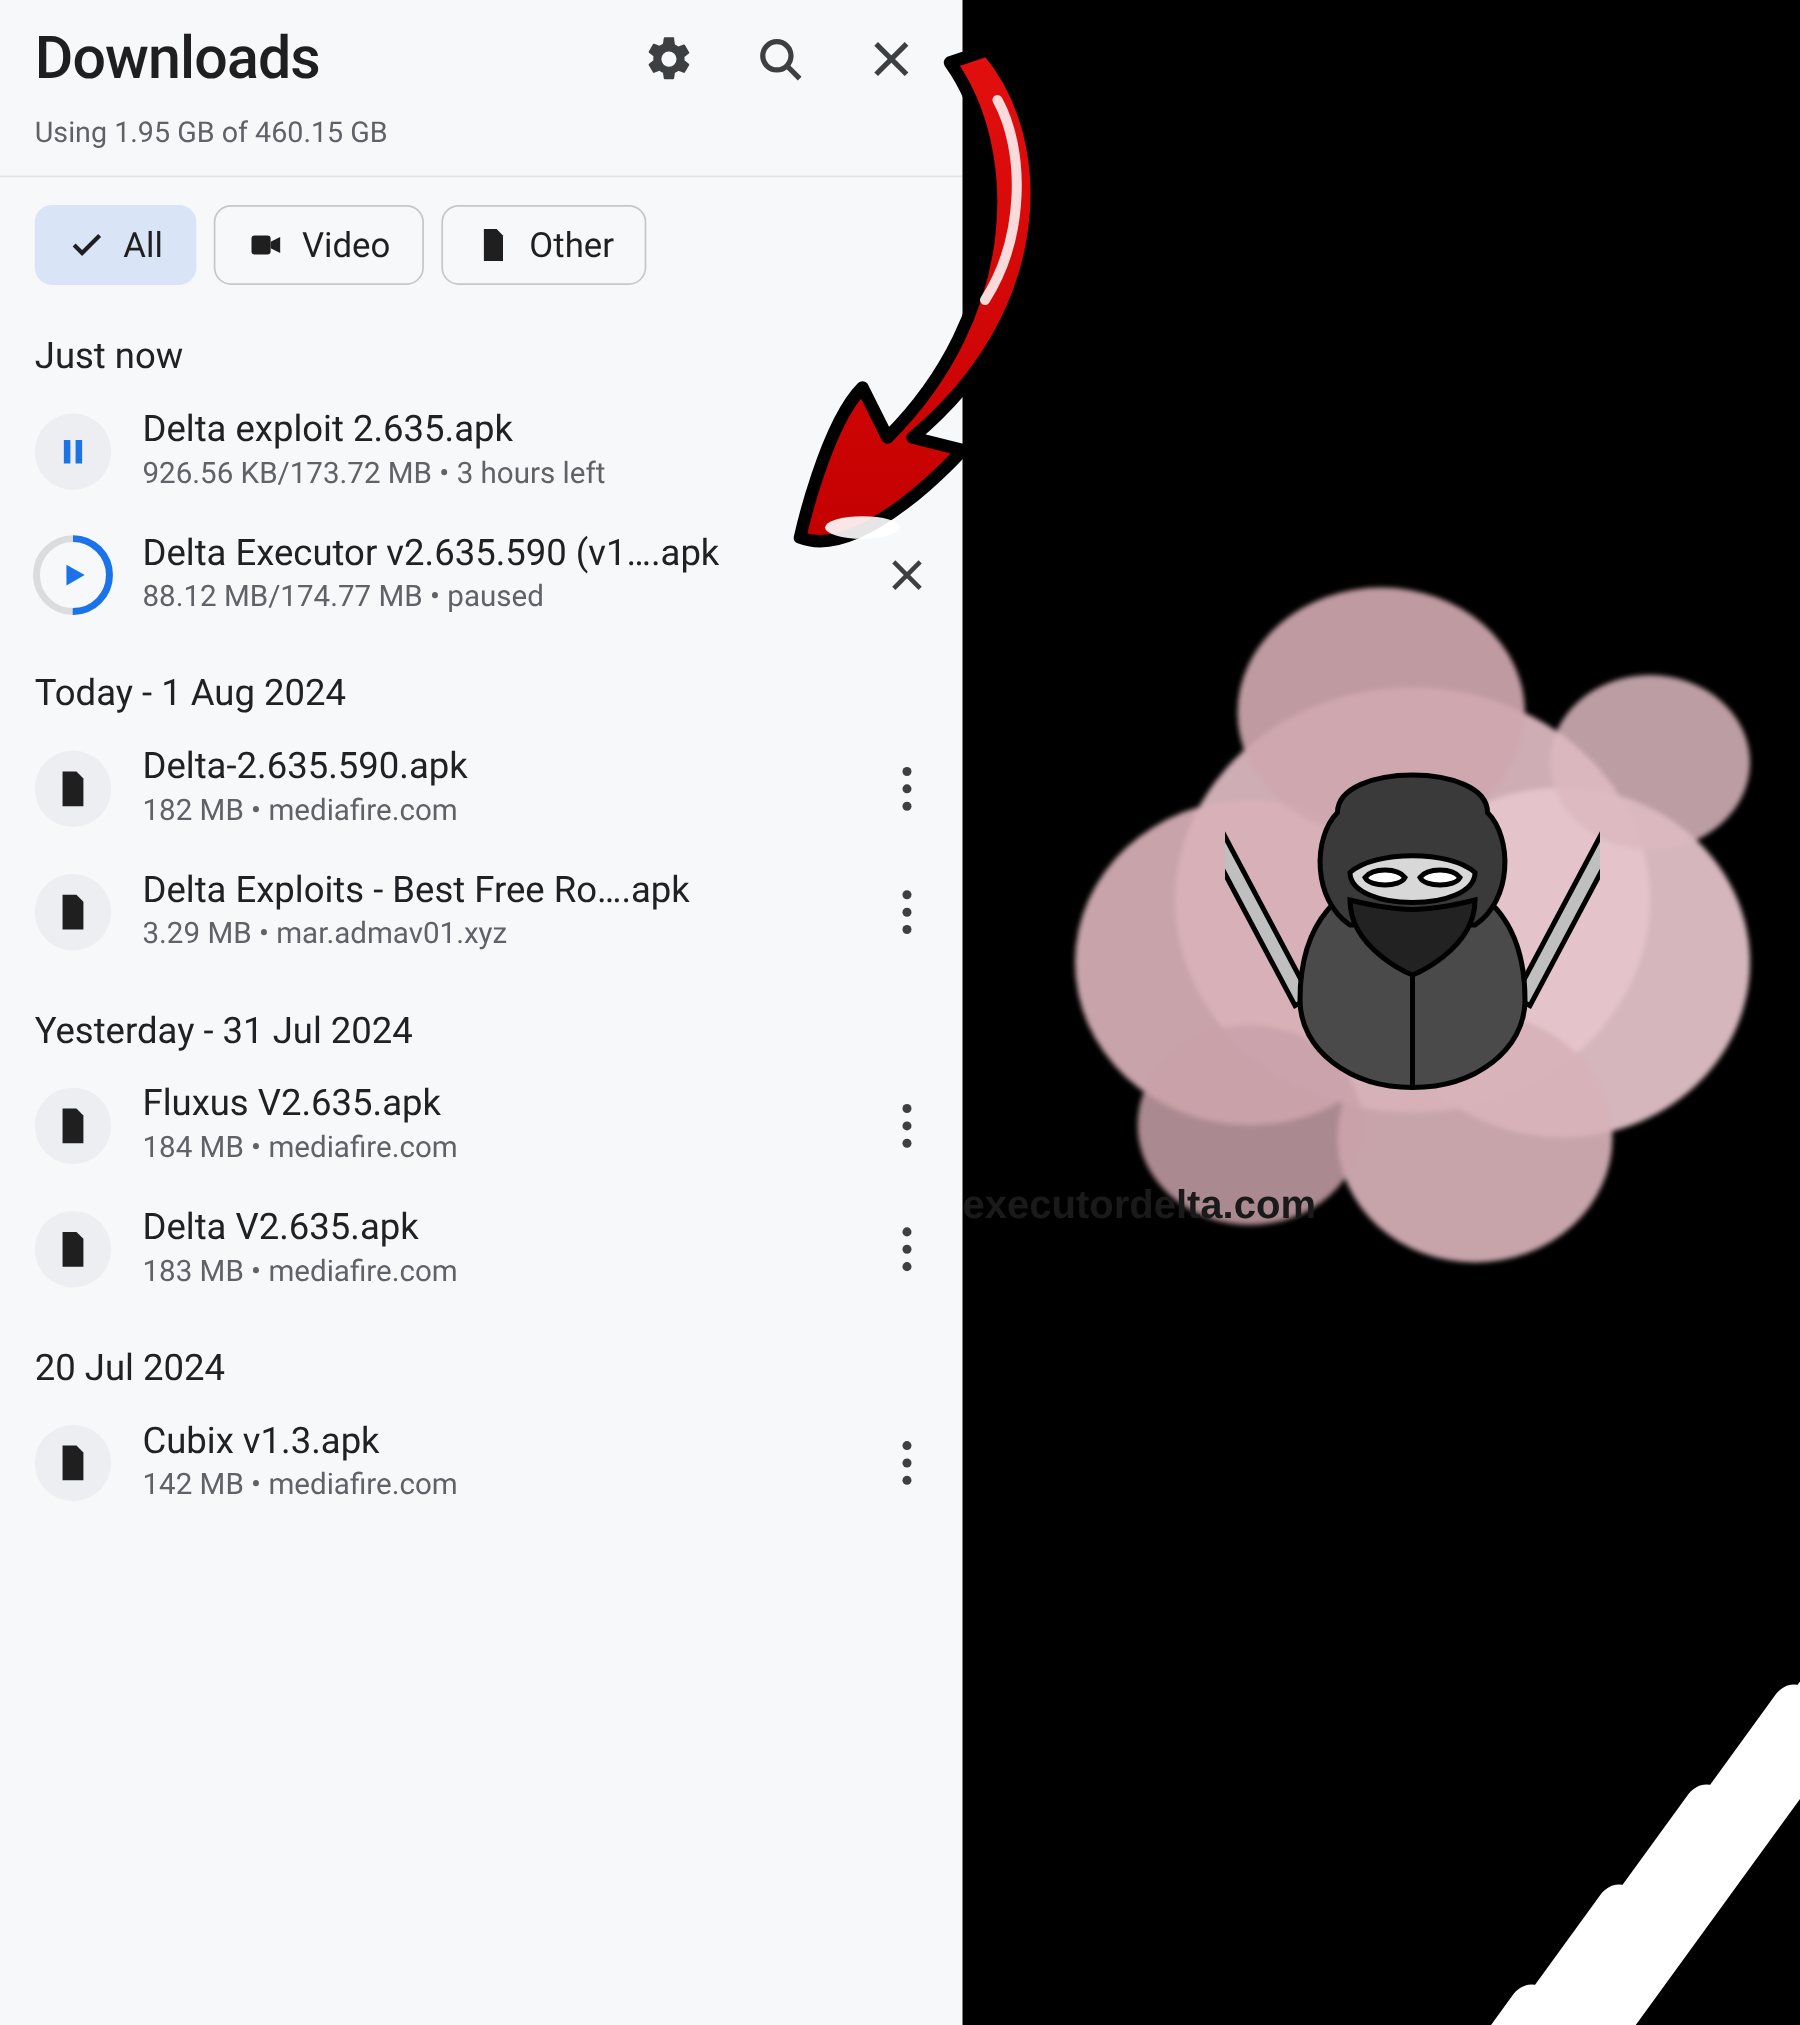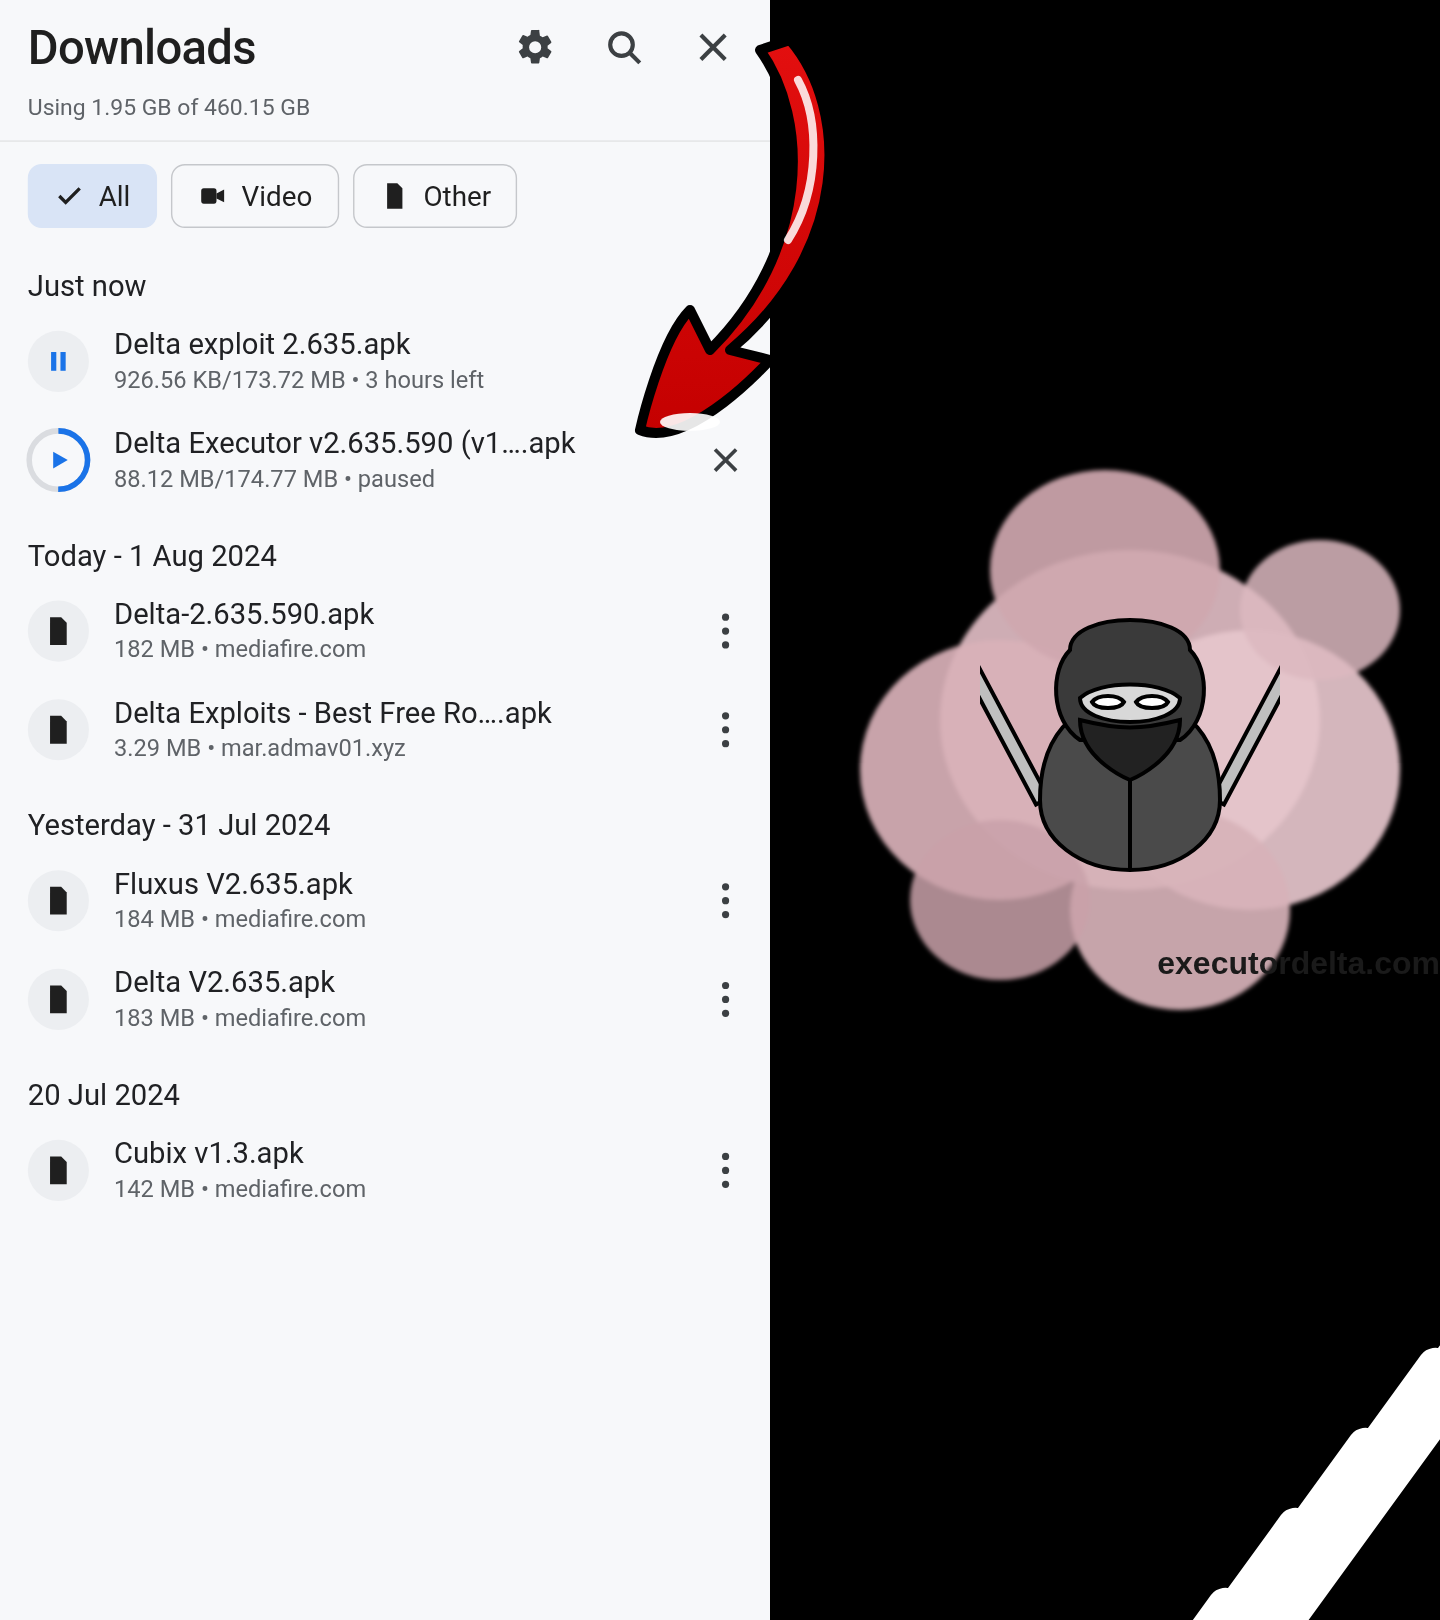--- a/index.html
+++ b/index.html
@@ -145,21 +145,21 @@
   .b4{width:230px;height:200px;left:150px;top:40px;background:#cfa7af;}
   .b5{width:220px;height:200px;left:230px;top:380px;background:#d7b2b9;}
   .b6{width:180px;height:160px;left:70px;top:390px;background:#c9a1a9;opacity:.85;}
   .b7{width:160px;height:140px;left:400px;top:110px;background:#dcb8bf;opacity:.85;}
 
   .ninja{
     position:absolute;left:210px;top:580px;width:300px;
   }
   .watermark{
     position:absolute;left:0;right:0;top:945px;
-    text-align:right;font-size:32px;font-weight:700;color:#1a1a1a;
+    text-align:left;font-size:32px;font-weight:700;color:#1a1a1a;
     font-family: Arial, sans-serif;
   }
 
   .arrow{
     position:absolute;left:620px;top:30px;width:240px;height:420px;
     pointer-events:none; z-index:50;
   }
 </style>
 </head>
 <body>

